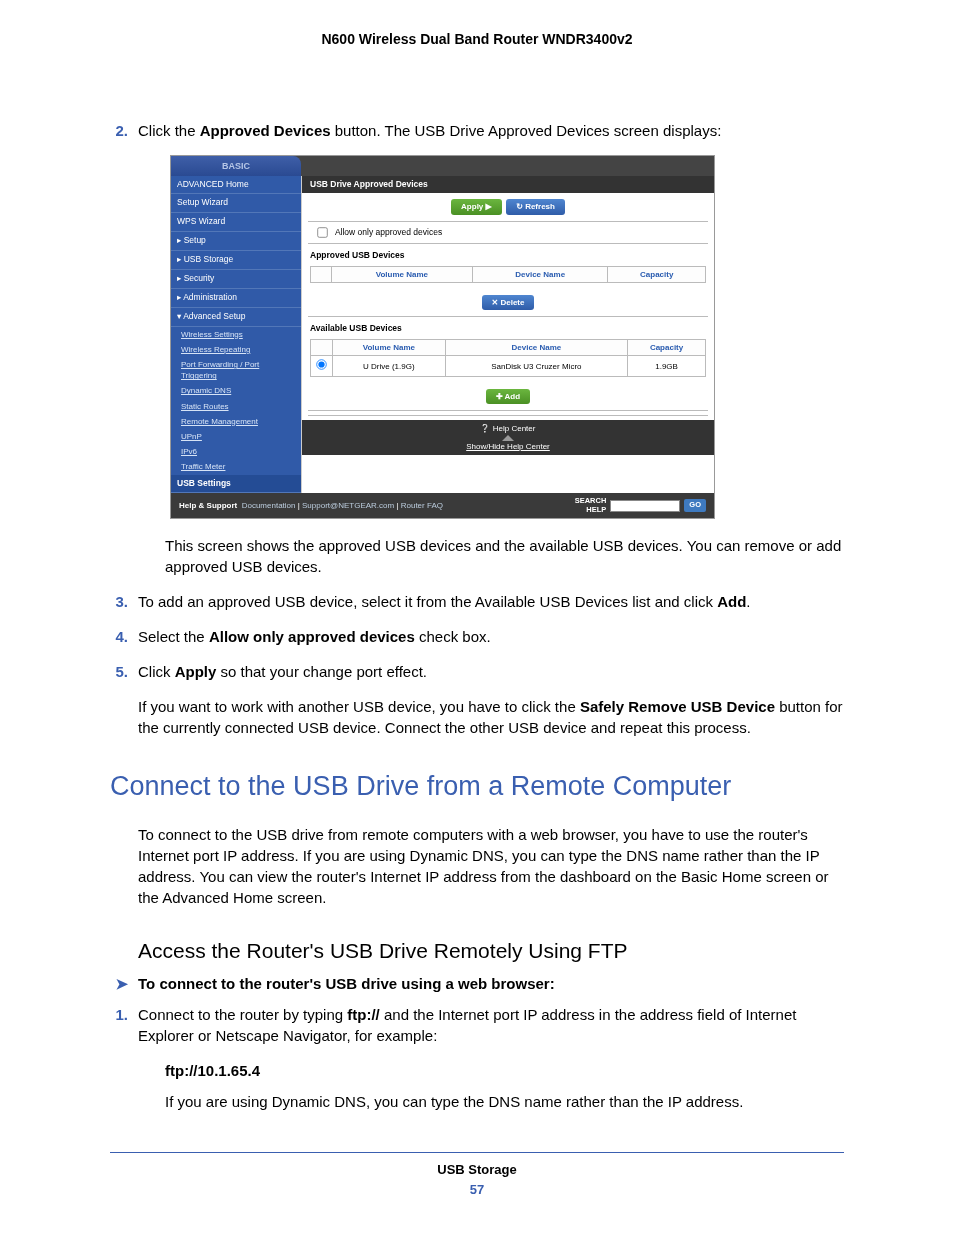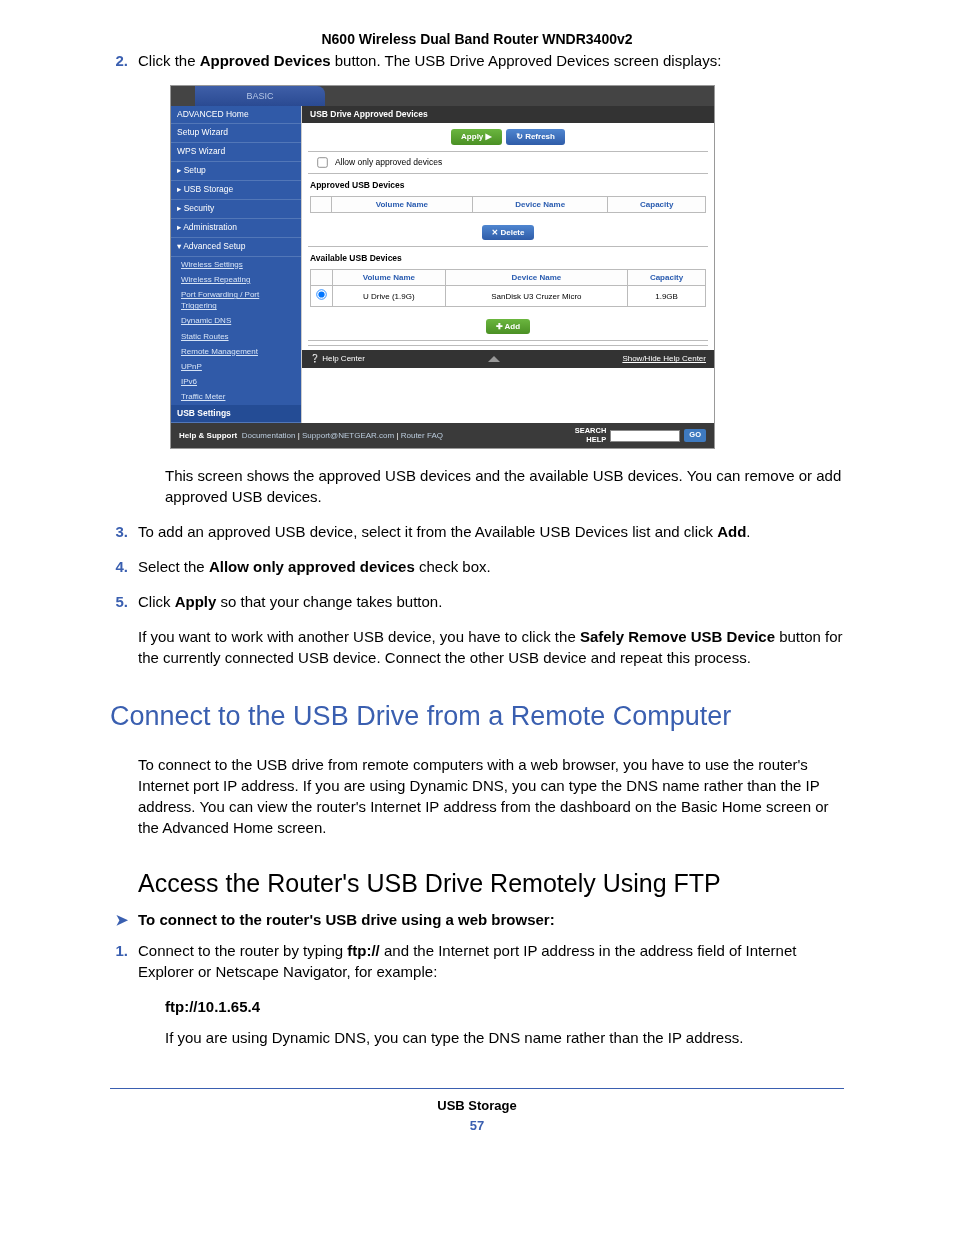--- a/index.html
+++ b/index.html
@@ -12,20 +12,21 @@
     font-size: 15px;
     line-height: 1.4;
   }
   .page {
     padding: 30px 110px 30px 110px;
   }
   .doc-header {
     text-align: center;
     font-weight: bold;
     font-size: 14px;
+    margin-bottom: 70px;
   }
   .step-row {
     display: flex;
     margin-bottom: 14px;
   }
   .step-num {
     color: #3a5fb0;
     font-weight: bold;
     width: 28px;
     flex-shrink: 0;
@@ -49,22 +50,21 @@
     height: 20px;
     background: #444;
   }
   .ss-tab-basic {
     width: 130px;
     background: linear-gradient(#3f5fa8,#2a4a92);
     color: #b5c6e6;
     text-align: center;
     line-height: 20px;
     border-top-right-radius: 8px;
-    font-weight: normal;
-    margin-left: 24px;
+    font-weight: bold;
   }
   .ss-tab-adv {
     flex: 1;
     background: linear-gradient(#555,#333);
     color: #fff;
     line-height: 20px;
     padding-left: 20px;
     font-weight: bold;
     display:flex;
     justify-content:space-between;
@@ -165,20 +165,21 @@
   .ss-table td.first-col{width:18px;}
   .ss-hr { border: none; border-top: 1px solid #bbb; margin: 4px 6px; }
   .ss-help-bar {
     background: #333;
     color: #fff;
     padding: 3px 8px;
     font-size: 8px;
     display: flex;
     justify-content: space-between;
     align-items: center;
+    flex-direction: column;
   }
   .ss-help-bar .tri{
     width:0;height:0;border-left:6px solid transparent;border-right:6px solid transparent;border-bottom:6px solid #999;
   }
   .ss-footer {
     background: #3a3a3a;
     color: #fff;
     padding: 4px 8px;
     font-size: 8px;
     display: flex;
@@ -220,21 +221,21 @@
     margin: 14px 0 14px 28px;
   }
   h1.section-h1 {
     color: #3a5fb0;
     font-size: 27px;
     font-weight: normal;
     margin: 30px 0 18px 0;
     font-family: "Trebuchet MS","Segoe UI",Arial,sans-serif;
   }
   h2.section-h2 {
-    font-size: 25px;
+    font-size: 21px;
     font-weight: normal;
     margin: 28px 0 1px 28px;
     font-family: "Trebuchet MS","Segoe UI",Arial,sans-serif;
   }
   .proc-head {
     display: flex;
     margin: 8px 0 10px 0;
   }
   .proc-arrow {
     color: #3a5fb0;
@@ -388,21 +389,21 @@
   <div class="step-row">
     <div class="step-num">4.</div>
     <div class="step-body">
       <span>Select the </span><span class="bold">Allow only approved devices</span><span> check box.</span>
     </div>
   </div>
 
   <div class="step-row">
     <div class="step-num">5.</div>
     <div class="step-body">
-      <span>Click </span><span class="bold">Apply</span><span> so that your change takes button.</span>
+      <span>Click </span><span class="bold">Apply</span><span> so that your change port effect.</span>
     </div>
   </div>
 
   <div class="body-para-noindent">
     <span>If you want to work with another USB device, you have to click the </span><span class="bold">Safely Remove USB Device</span><span> button for the currently connected USB device. Connect the other USB device and repeat this process.</span>
   </div>
 
   <h1 class="section-h1">Connect to the USB Drive from a Remote Computer</h1>
 
   <div class="body-para-noindent">To connect to the USB drive from remote computers with a web browser, you have to use the router's Internet port IP address. If you are using Dynamic DNS, you can type the DNS name rather than the IP address. You can view the router's Internet IP address from the dashboard on the Basic Home screen or the Advanced Home screen.</div>

